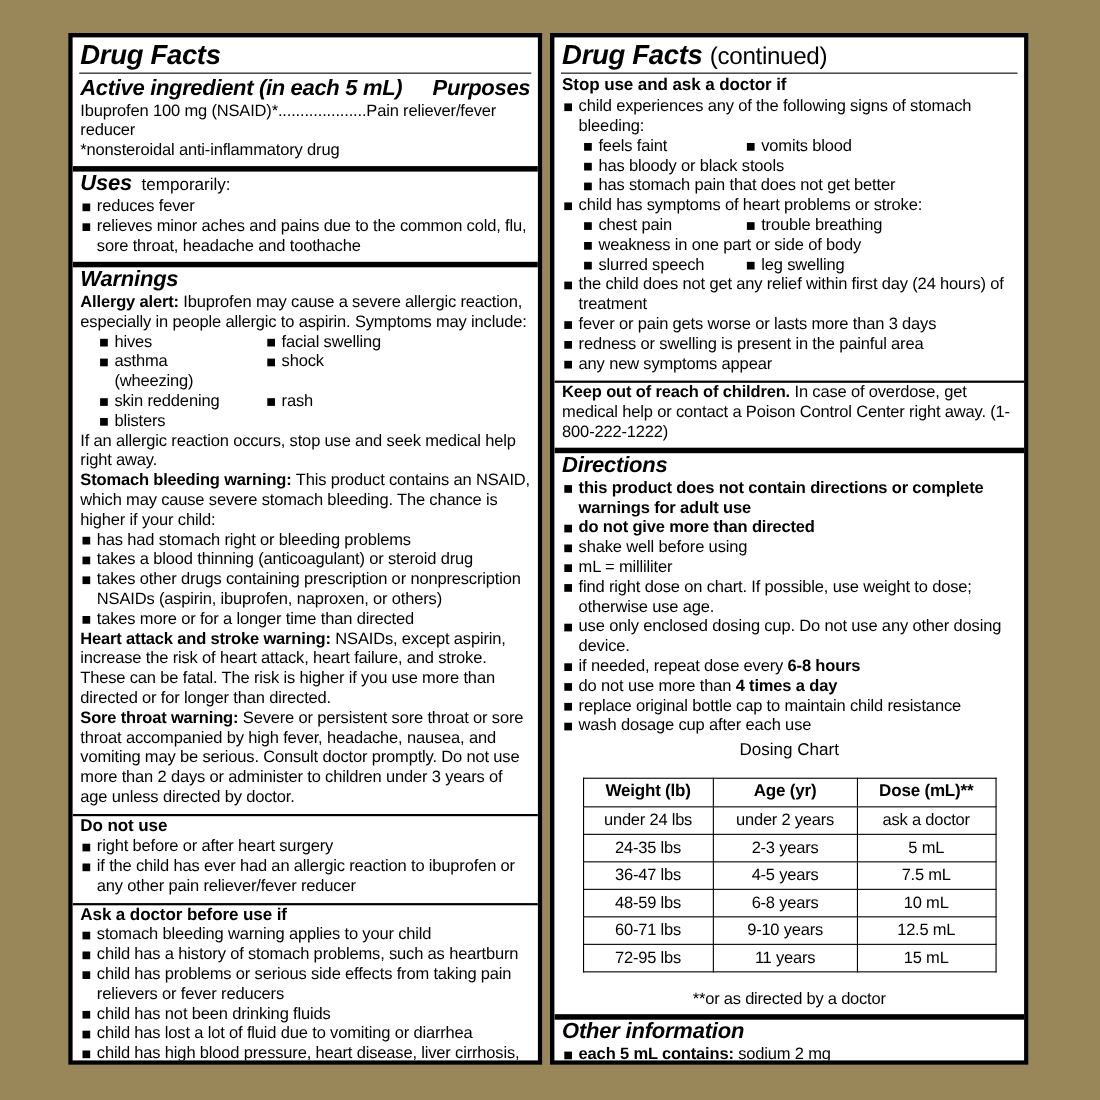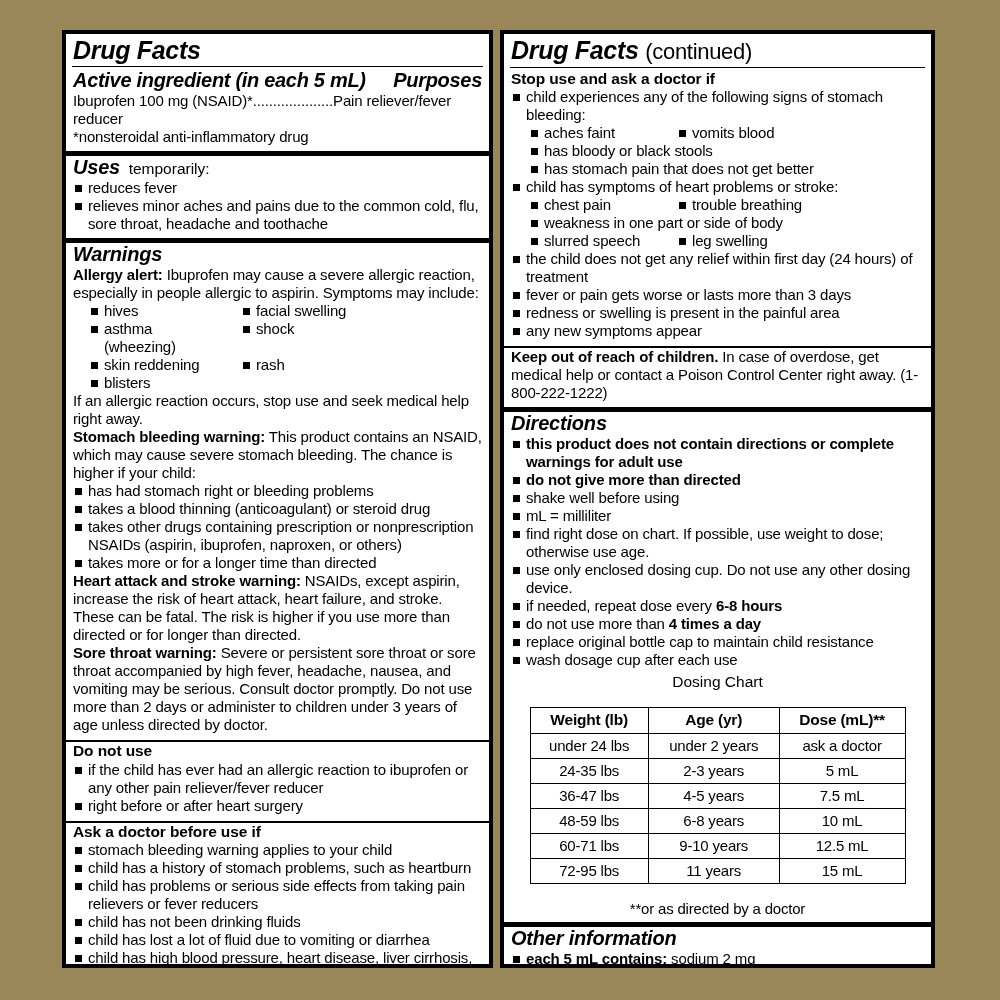--- a/index.html
+++ b/index.html
@@ -267,22 +267,22 @@
         <b>Sore throat warning:</b>
         <span>Severe or persistent sore throat or sore throat accompanied by high fever, headache, nausea, and vomiting may be serious. Consult doctor promptly. Do not use more than 2 days or administer to children under 3 years of age unless directed by doctor.</span>
       </div>
     </div>
 
     <div class="rule-thin"></div>
 
     <div class="pad sec">
       <div class="t-head-bold">Do not use</div>
       <ul class="bl">
+        <li>right before or after heart surgery</li>
         <li>if the child has ever had an allergic reaction to ibuprofen or any other pain reliever/fever reducer</li>
-        <li>right before or after heart surgery</li>
       </ul>
     </div>
 
     <div class="rule-thin"></div>
 
     <div class="pad sec">
       <div class="t-head-bold">Ask a doctor before use if</div>
       <ul class="bl">
         <li>stomach bleeding warning applies to your child</li>
         <li>child has a history of stomach problems, such as heartburn</li>
@@ -306,21 +306,21 @@
     </div>
     <div class="rule-hair"></div>
 
     <div class="pad sec">
       <div class="t-head-bold">Stop use and ask a doctor if</div>
 
       <ul class="bl">
         <li>child experiences any of the following signs of stomach bleeding:</li>
       </ul>
       <div class="two-col narrow ind2">
-        <div class="cell-bullet">aches faint</div>
+        <div class="cell-bullet">feels faint</div>
         <div class="cell-bullet">vomits blood</div>
       </div>
       <ul class="bl indent2">
         <li>has bloody or black stools</li>
         <li>has stomach pain that does not get better</li>
       </ul>
 
       <ul class="bl">
         <li>child has symptoms of heart problems or stroke:</li>
       </ul>

